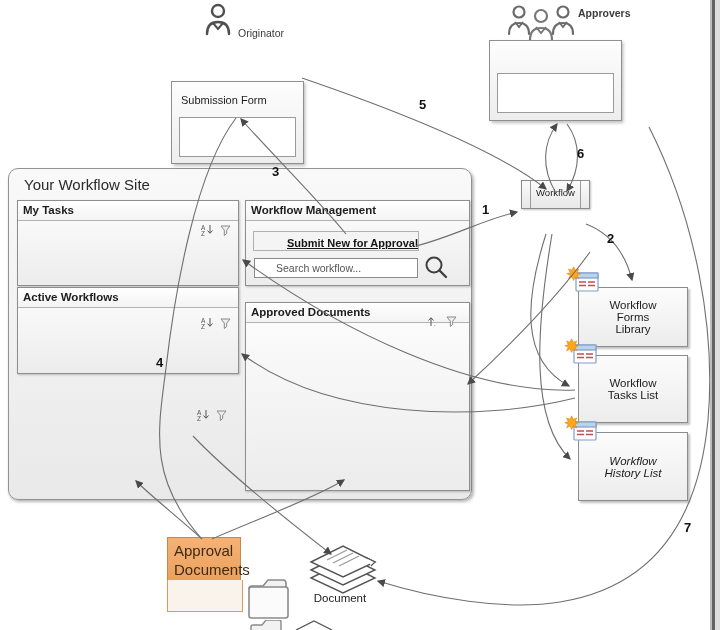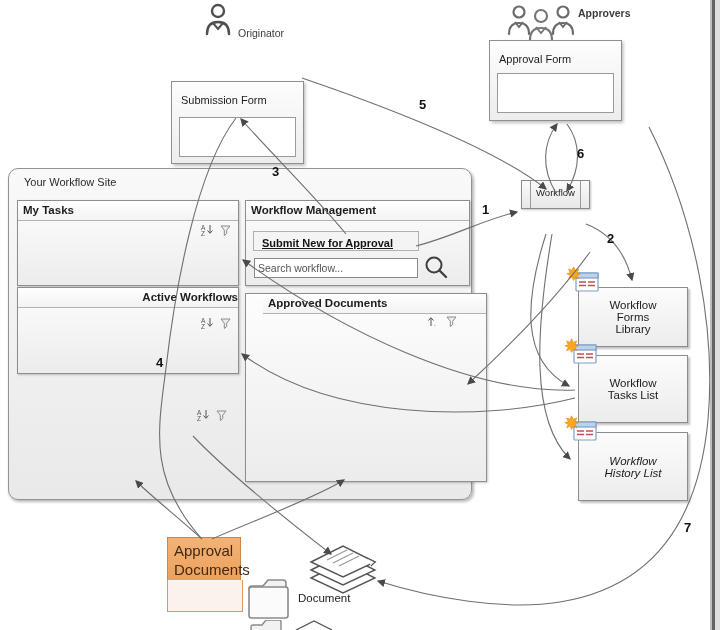--- a/index.html
+++ b/index.html
@@ -3,21 +3,21 @@
 <meta charset="utf-8">
 <style>
   html,body{margin:0;padding:0;background:#fff;}
   .stage{position:relative;width:720px;height:630px;overflow:hidden;background:#ffffff;
          font-family:"Liberation Sans",sans-serif;color:#222;}
   .abs{position:absolute;}
 
   
   .site{left:8px;top:168px;width:462px;height:330px;border:1px solid #929292;border-radius:10px;
         background:linear-gradient(180deg,#f9f9f9,#e9e9e9);box-shadow:1.5px 2px 3px rgba(0,0,0,.28);z-index:1;}
-  .site-title{left:24px;top:176px;font-size:11px;color:#2b2b2b;z-index:2;}
+  .site-title{left:24px;top:176px;font-size:15px;color:#2b2b2b;z-index:2;}
 
   
   .panel{border:1px solid #8e8e8e;background:linear-gradient(180deg,#fdfdfd,#ececec);
          box-shadow:1px 1px 2px rgba(0,0,0,.22);z-index:2;}
   .ph{height:19px;border-bottom:1px solid #b3b3b3;background:linear-gradient(180deg,#ffffff,#f3f3f3);
       font-size:11.5px;font-weight:bold;color:#1c1c1c;line-height:19px;padding-left:5px;}
   .icon-row{display:flex;gap:7px;align-items:center;z-index:3;}
 
   
   .formbox{border:1px solid #8f8f8f;background:linear-gradient(180deg,#fdfdfd,#ededed);
@@ -36,31 +36,31 @@
        box-shadow:1.5px 1.5px 2px rgba(0,0,0,.25);z-index:2;display:flex;align-items:center;justify-content:center;
        text-align:center;font-size:11.5px;color:#1c1c1c;padding:20px;box-sizing:border-box;}
 
   
   .olib-h{left:167px;top:537px;width:74px;height:44px;border:1.4px solid #c98648;
           background:linear-gradient(180deg,#f4b277,#eba15c);color:#3f2a14;font-size:15px;
           padding:4px 0 0 6px;box-sizing:border-box;line-height:1.25;z-index:2;}
   .olib-b{left:167px;top:580px;width:74px;height:31px;border:1.4px solid #d89a5d;border-top:none;
           background:#faf3ec;z-index:2;}
 
-  .doc-label{left:298px;top:592px;width:84px;text-align:left;font-size:11.5px;color:#222;z-index:2;}
+  .doc-label{left:298px;top:592px;width:84px;text-align:center;font-size:11.5px;color:#222;z-index:2;}
   .actor-label{font-size:10.5px;color:#3c3c3c;z-index:2;}
 
   .stepnum{font-size:13px;font-weight:bold;color:#111;z-index:7;}
 
   
   .submitbox{left:253px;top:231px;width:166px;height:20px;border:1px solid #b0b0b0;background:#f4f4f4;
-             z-index:3;line-height:20px;padding-left:8px;box-sizing:border-box;}
+             z-index:3;line-height:20px;padding-left:8px;box-sizing:border-box;text-align:right;}
   .submitbox a{font-size:11px;font-weight:bold;color:#141414;text-decoration:underline;}
   .searchbox{left:254px;top:258px;width:164px;height:20px;border:1px solid #8a8a8a;background:#fff;z-index:3;
-             font-size:10.5px;color:#333;padding:0 3px;box-sizing:border-box;font-family:"Liberation Sans",sans-serif;}
+             font-size:10.5px;color:#333;padding:0 21px;box-sizing:border-box;font-family:"Liberation Sans",sans-serif;}
   .searchbox::placeholder{color:#555;opacity:1;}
 
   
   .edge1{left:710px;top:0;width:2px;height:630px;background:#bdbdbd;z-index:8;}
   .edge2{left:712px;top:0;width:3px;height:630px;background:#636363;z-index:8;}
   .edge3{left:715px;top:0;width:5px;height:630px;background:#dedede;z-index:8;}
 
   svg{display:block;}
   .lines{left:0;top:0;z-index:5;pointer-events:none;}
   .shape{z-index:2;}
@@ -91,37 +91,36 @@
       <path d="M31,27 l5,6 l5,-6" fill="none" stroke-width="1.8"></path>
     </g>
   </svg>
   <div class="abs actor-label" style="left:578px;top:7px;font-weight:bold;">Approvers</div>
 
   <div class="abs formbox" style="left:171px;top:33px;width:131px;height:81px;margin-top:48px;">
     <div class="ftitle">Submission Form</div>
     <div class="forminner" style="left:7px;top:35px;width:115px;height:38px;"></div>
   </div>
   <div class="abs formbox" style="left:489px;top:40px;width:131px;height:79px;">
-    <div class="ftitle">Approval Form</div>
     <div class="forminner" style="left:7px;top:32px;width:115px;height:38px;"></div>
   </div>
 
   <div class="abs site"></div>
   <div class="abs site-title">Your Workflow Site</div>
 
   <div class="abs panel" style="left:17px;top:200px;width:220px;height:84px;">
     <div class="ph"><span>My Tasks</span></div>
   </div>
   <div class="abs panel" style="left:245px;top:200px;width:223px;height:84px;">
     <div class="ph"><span>Workflow Management</span></div>
   </div>
-  <div class="abs panel" style="left:17px;top:287px;width:220px;height:85px;text-align:right;">
+  <div class="abs panel" style="left:17px;top:287px;width:220px;height:85px;">
     <div class="ph"><span>Active Workflows</span></div>
   </div>
-  <div class="abs panel" style="left:245px;top:293px;width:223px;height:187px;padding-left:17px;">
+  <div class="abs panel" style="left:245px;top:302px;width:223px;height:187px;">
     <div class="ph"><span>Approved Documents</span></div>
   </div>
 
   <div class="abs icon-row" style="left:201px;top:224px;">
     <svg width="12" height="12">
         <text x="0" y="6" font-size="6.5" fill="#555">A</text>
         <text x="0" y="12" font-size="6.5" fill="#555">Z</text>
         <path d="M9,1 v8 m-2.5,-2.5 l2.5,2.8 l2.5,-2.8" stroke="#555" fill="none" stroke-width="1"></path>
       </svg>
     <svg width="11" height="11">

